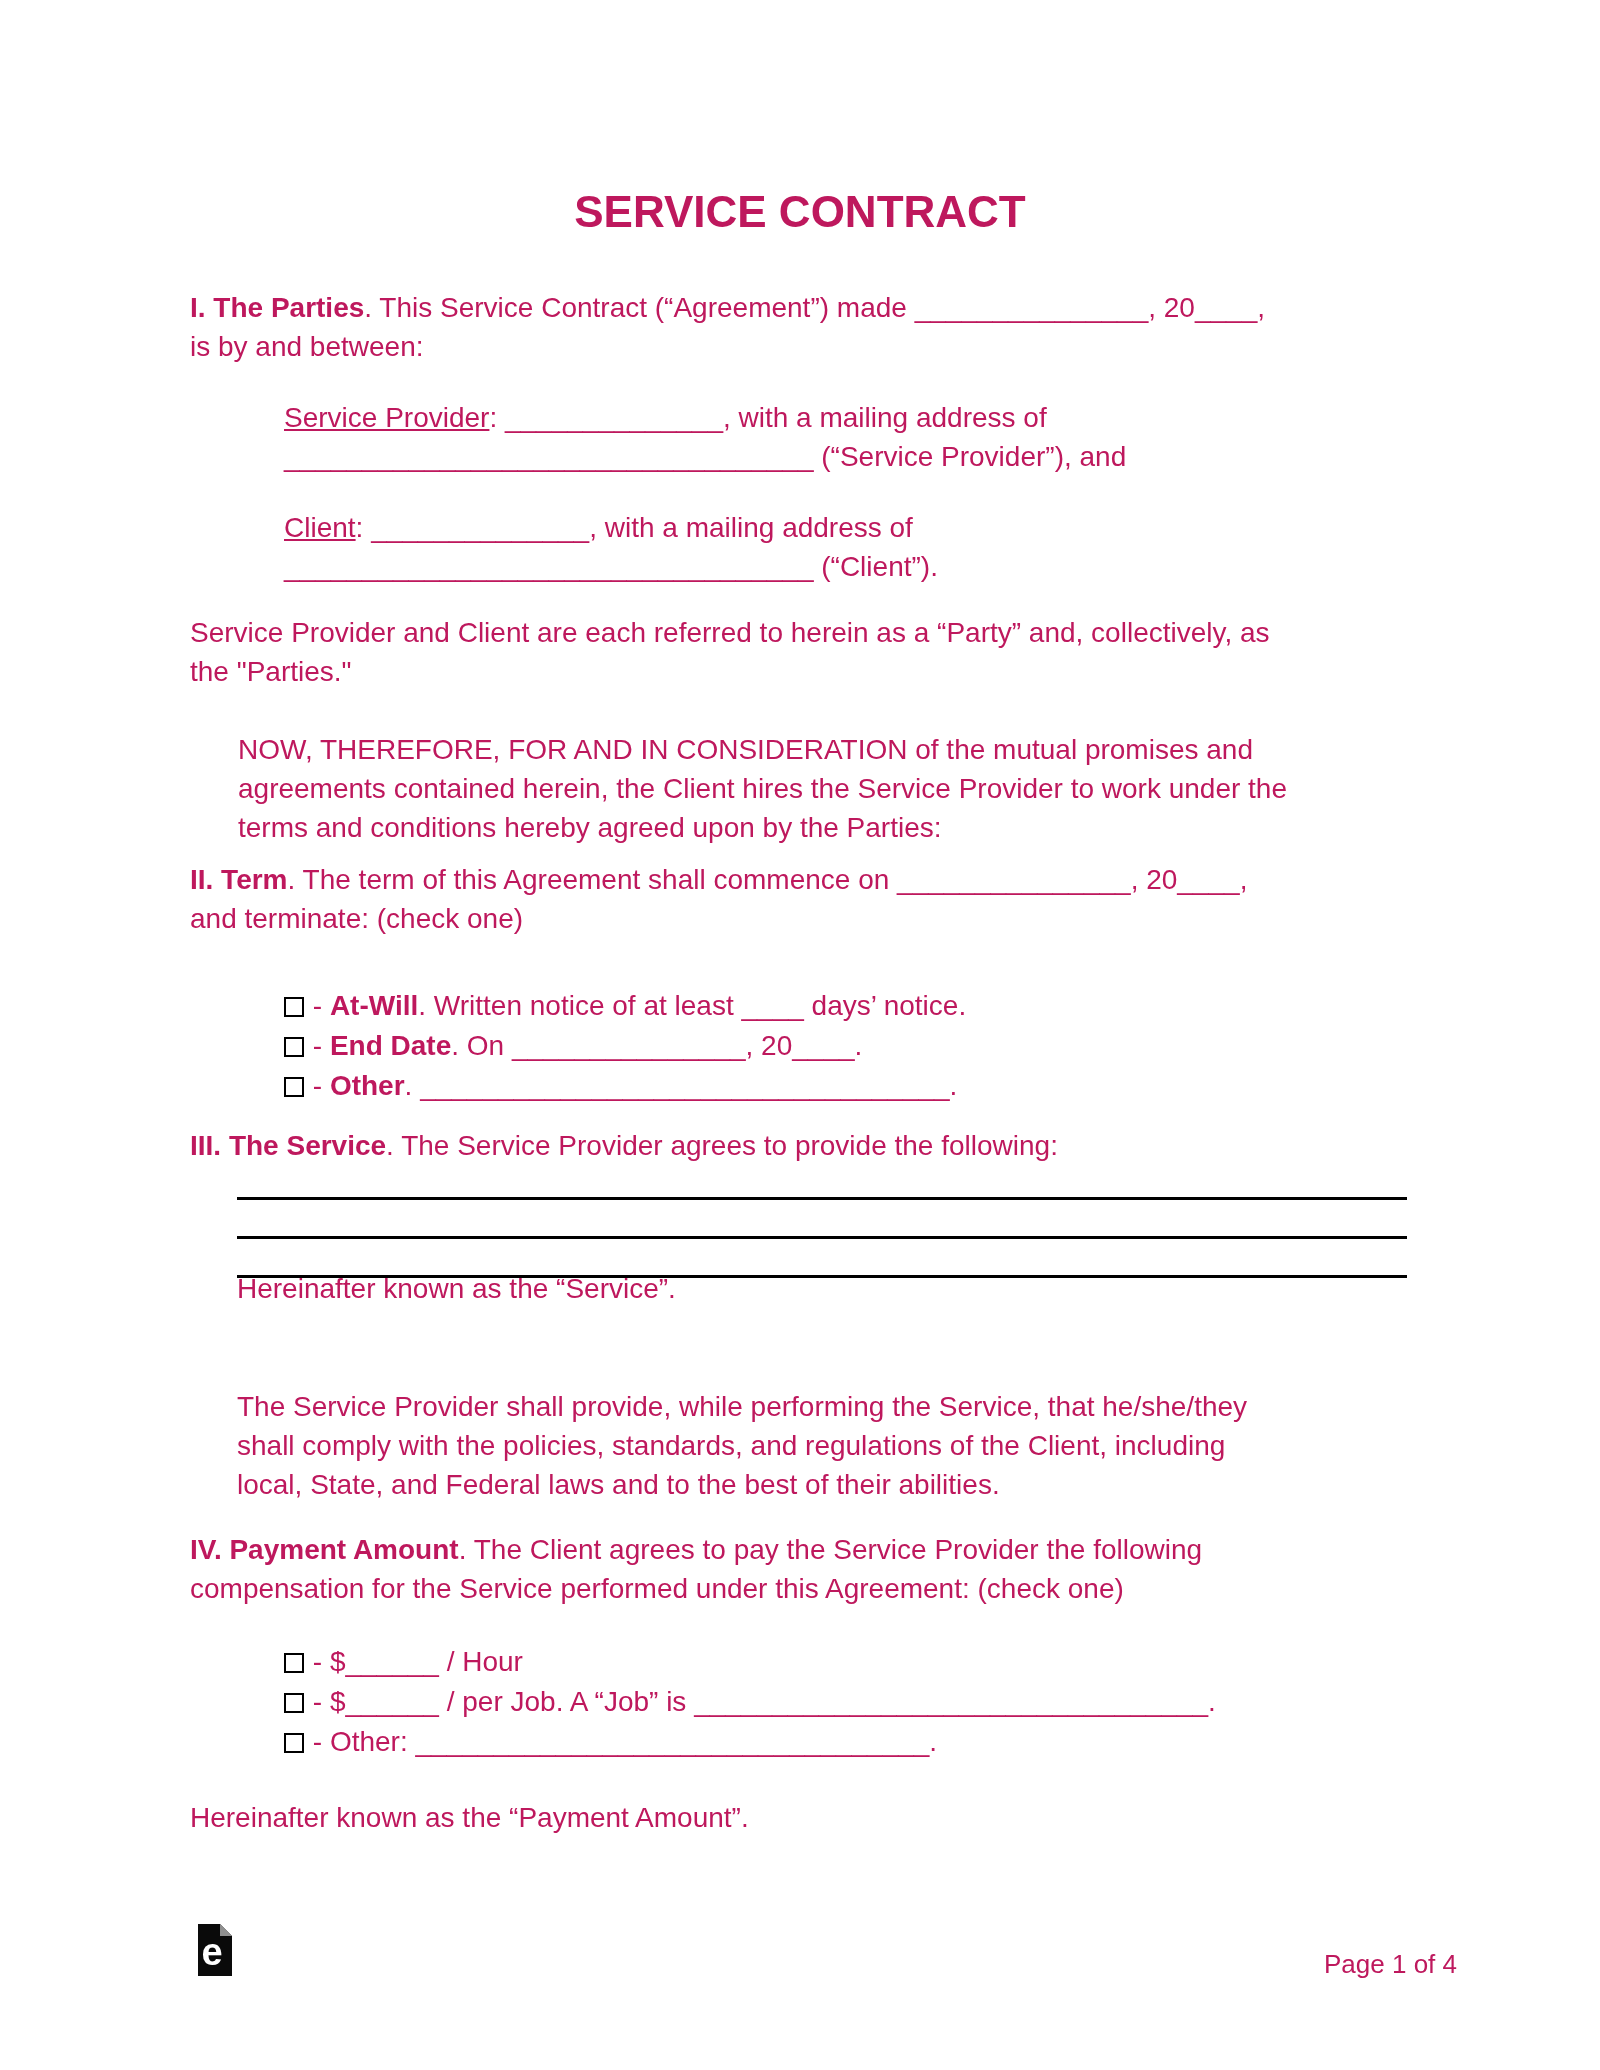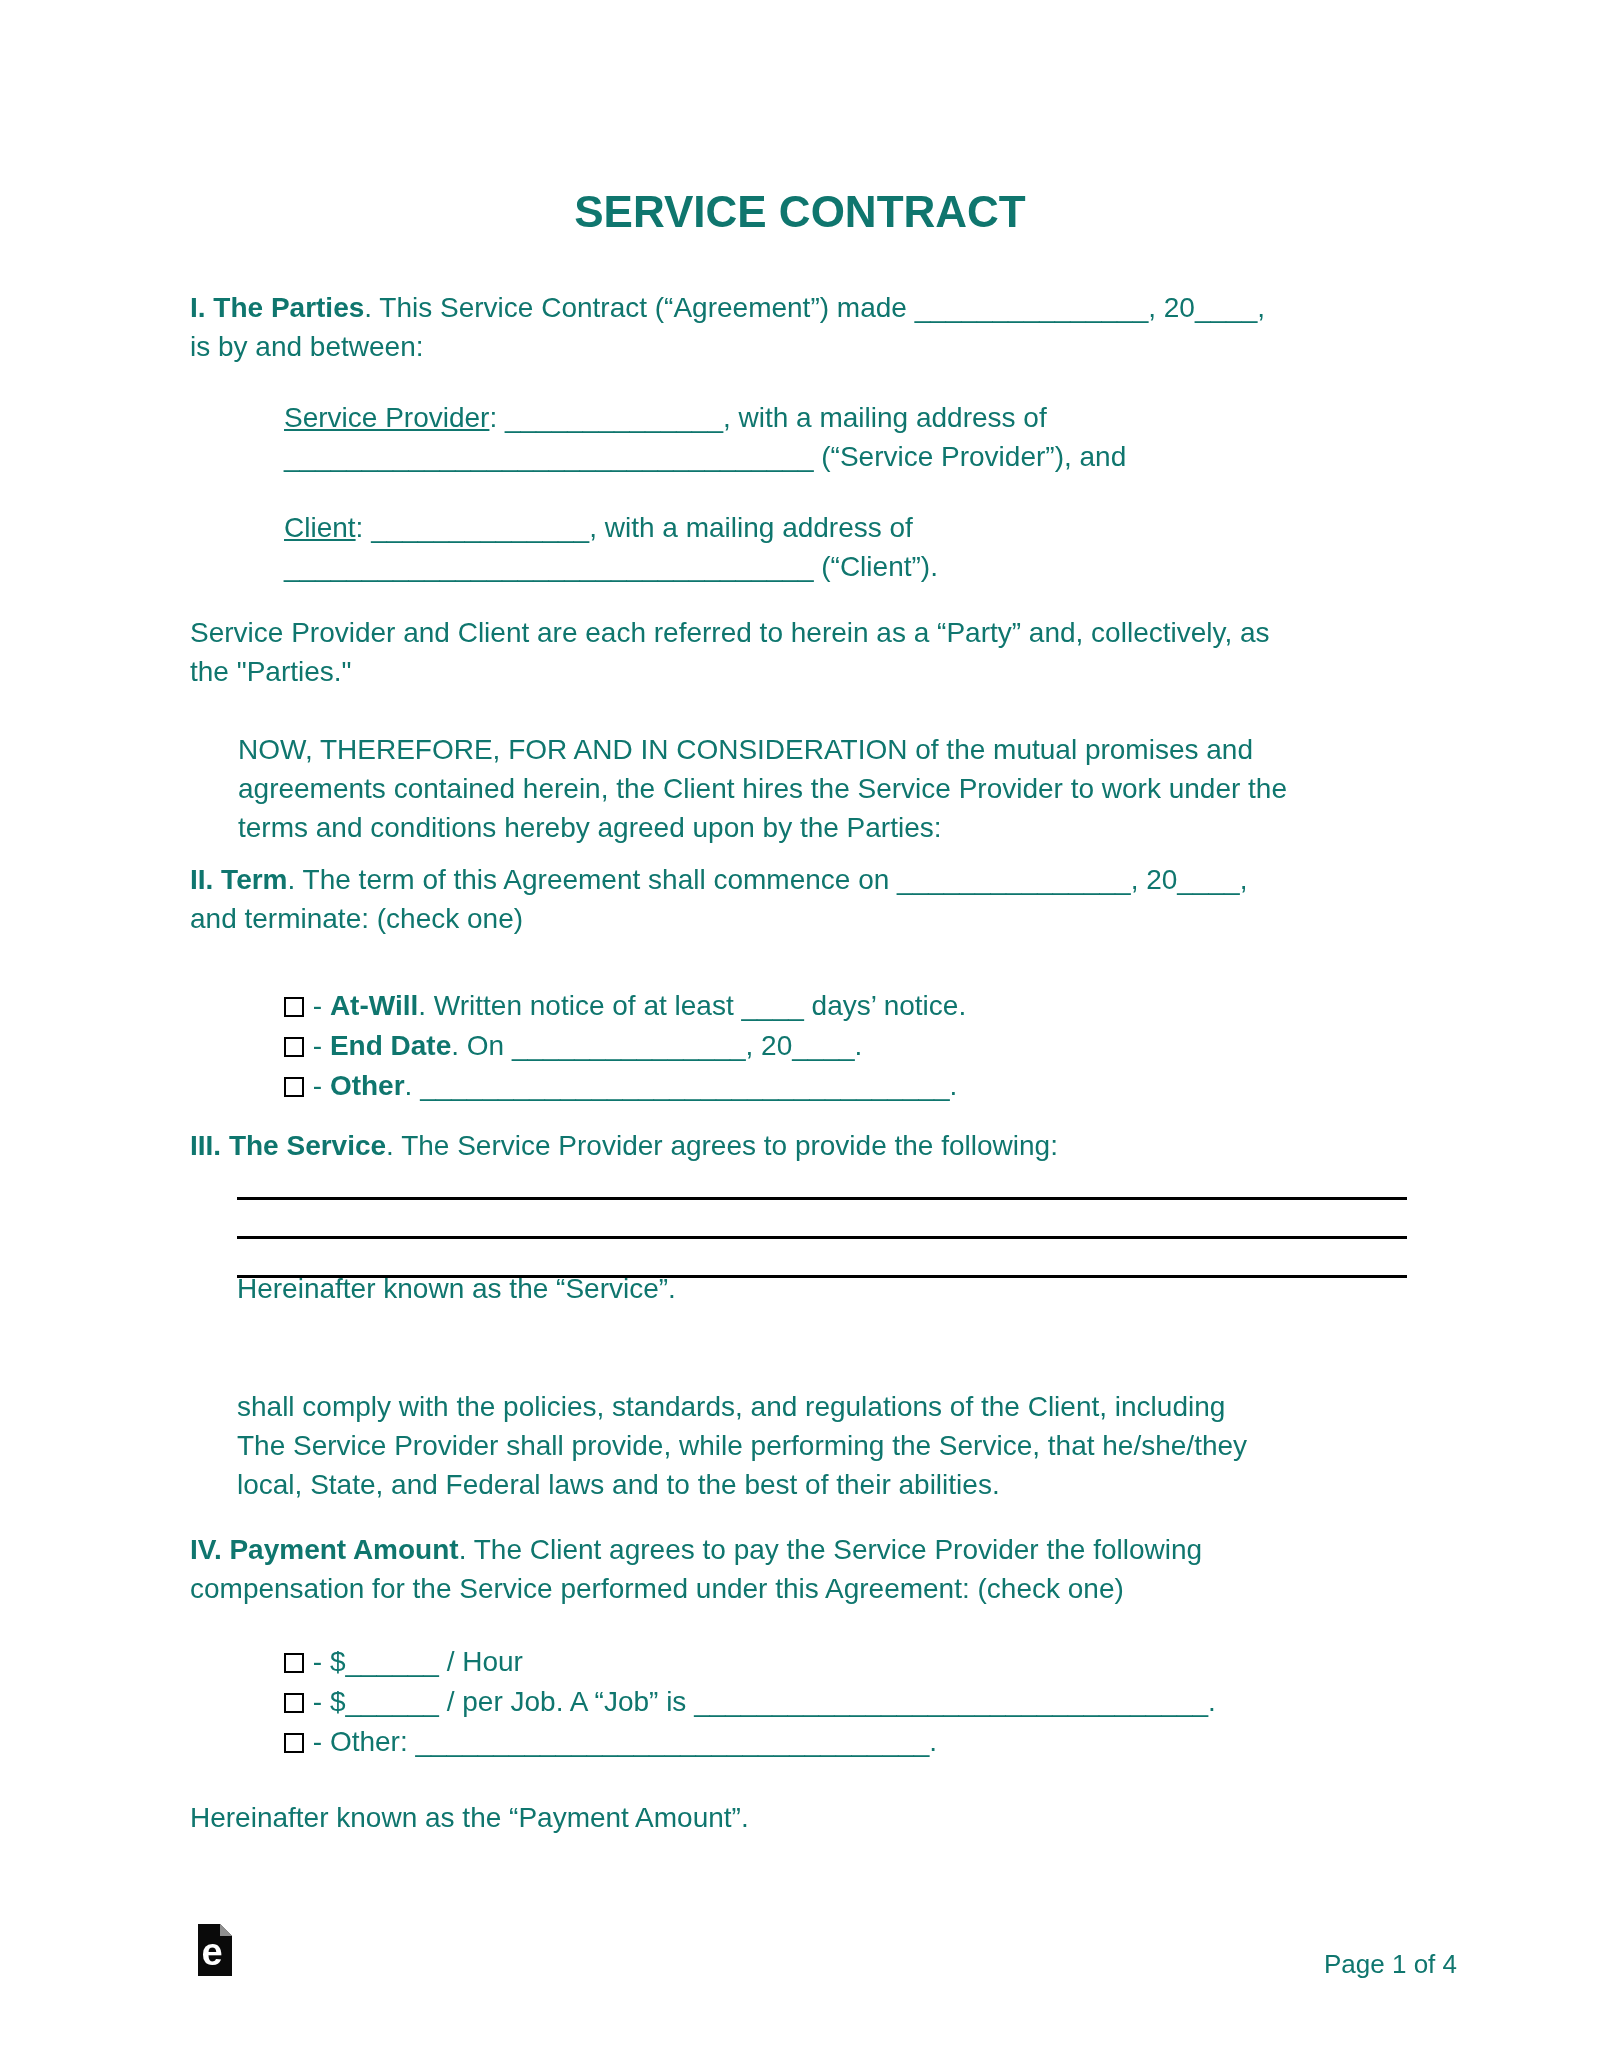--- a/index.html
+++ b/index.html
@@ -4,21 +4,21 @@
 <style>
   html,body{margin:0;padding:0;background:#fff;}
   .page{
     position:relative;
     width:1600px;
     height:2070px;
     background:#ffffff;
     font-family:"Liberation Sans", sans-serif;
     font-size:28px;
     line-height:39px;
-    color:#0f766e;
+    color:#be185d;
     overflow:hidden;
   }
   .block{position:absolute;white-space:nowrap;}
   .line{white-space:nowrap;}
   .b{font-weight:bold;}
   .u{text-decoration:underline;}
   .blank{letter-spacing:0;}
   .checkbox{
     display:inline-block;
     width:20px;height:20px;
@@ -104,22 +104,22 @@
     <div class="rule"></div>
     <div class="rule"></div>
     <div class="rule"></div>
   </div>
 
   <div class="block" id="service-note">
     <div class="line"><span>Hereinafter known as the “Service”.</span></div>
   </div>
 
   <div class="block" id="service-para">
+    <div class="line"><span>The Service Provider shall provide, while performing the Service, that he/she/they</span></div>
     <div class="line"><span>shall comply with the policies, standards, and regulations of the Client, including</span></div>
-    <div class="line"><span>The Service Provider shall provide, while performing the Service, that he/she/they</span></div>
     <div class="line"><span>local, State, and Federal laws and to the best of their abilities.</span></div>
   </div>
 
   <div class="block" id="payment-head">
     <div class="line"><span class="b">IV. Payment Amount</span><span>. The Client agrees to pay the Service Provider the following</span></div>
     <div class="line"><span>compensation for the Service performed under this Agreement: (check one)</span></div>
   </div>
 
   <div class="block" id="payment-options">
     <div class="line"><span class="checkbox"></span><span><span> - $</span><span class="blank">______</span><span> / Hour</span></span></div>

